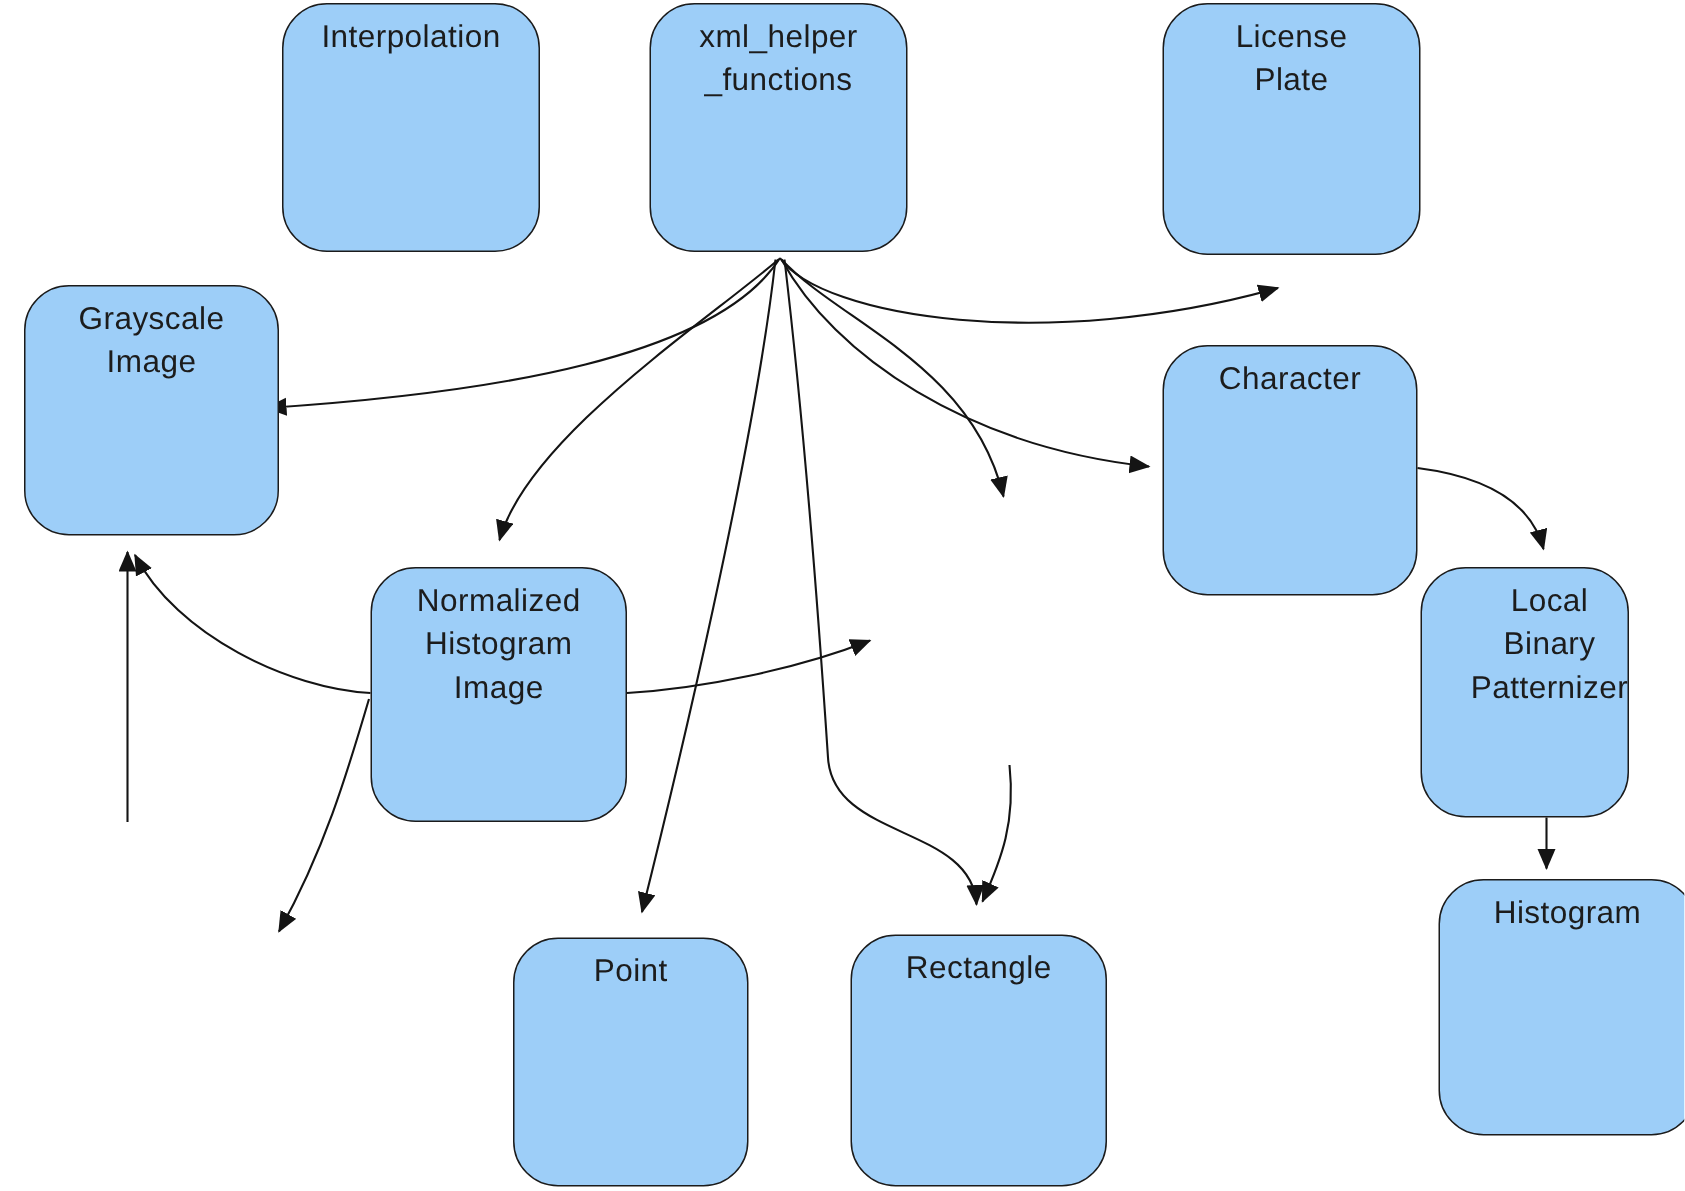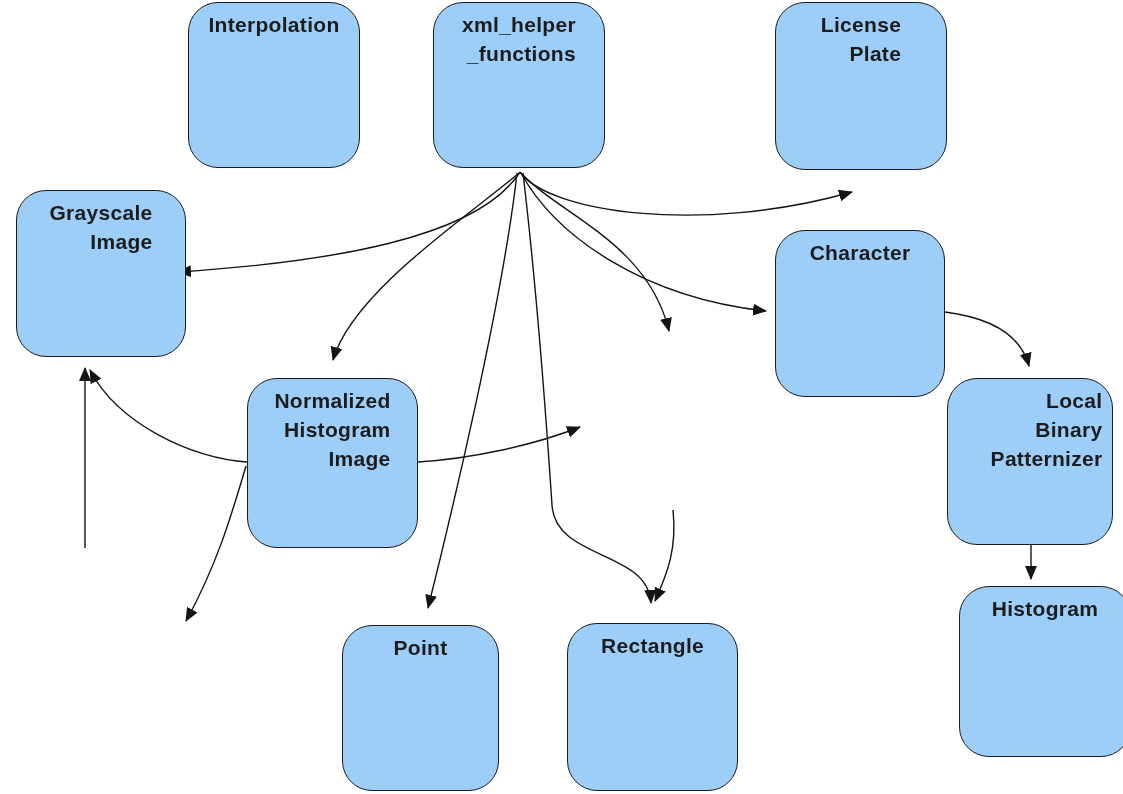--- a/index.html
+++ b/index.html
@@ -35,24 +35,23 @@
     background: var(--node-fill, #9dcef8);
     display: flex;
     justify-content: center;
     align-items: flex-start;
     padding-top: 7px;
   }
   .node .label {
     font-size: 21px;
     line-height: 29px;
     color: var(--text-color, #1c1c1c);
-    text-align: right;
+    text-align: center;
     white-space: pre-line;
     letter-spacing: 0.3px;
-    font-weight: bold;
   }
 </style>
 </head>
 <body>
 
 <div id="canvas">
   <svg id="edges" viewBox="0 0 1123 794" xmlns="http://www.w3.org/2000/svg">
     <defs>
       <marker id="arrowhead" markerUnits="userSpaceOnUse" markerWidth="16" markerHeight="14" refX="13" refY="6" orient="auto">
         <path d="M 0 0 L 14 6 L 0 12 Z" fill="#141414"></path>
@@ -90,21 +89,21 @@
 Image</span>
     </div>
     <div class="node" style="left: 775px; top: 230px; width: 170px; height: 167px;">
       <span class="label">Character</span>
     </div>
     <div class="node" style="left: 247px; top: 378px; width: 171px; height: 170px;">
       <span class="label">Normalized
 Histogram
 Image</span>
     </div>
-    <div class="node" style="left: 947px; top: 378px; width: 166px; height: 167px; padding-left: 33px;">
+    <div class="node" style="left: 947px; top: 378px; width: 139px; height: 167px; padding-left: 33px;">
       <span class="label">Local
 Binary
 Patternizer</span>
     </div>
     <div class="node" style="left: 342px; top: 625px; width: 157px; height: 166px;">
       <span class="label">Point</span>
     </div>
     <div class="node" style="left: 567px; top: 623px; width: 171px; height: 168px;">
       <span class="label">Rectangle</span>
     </div>

